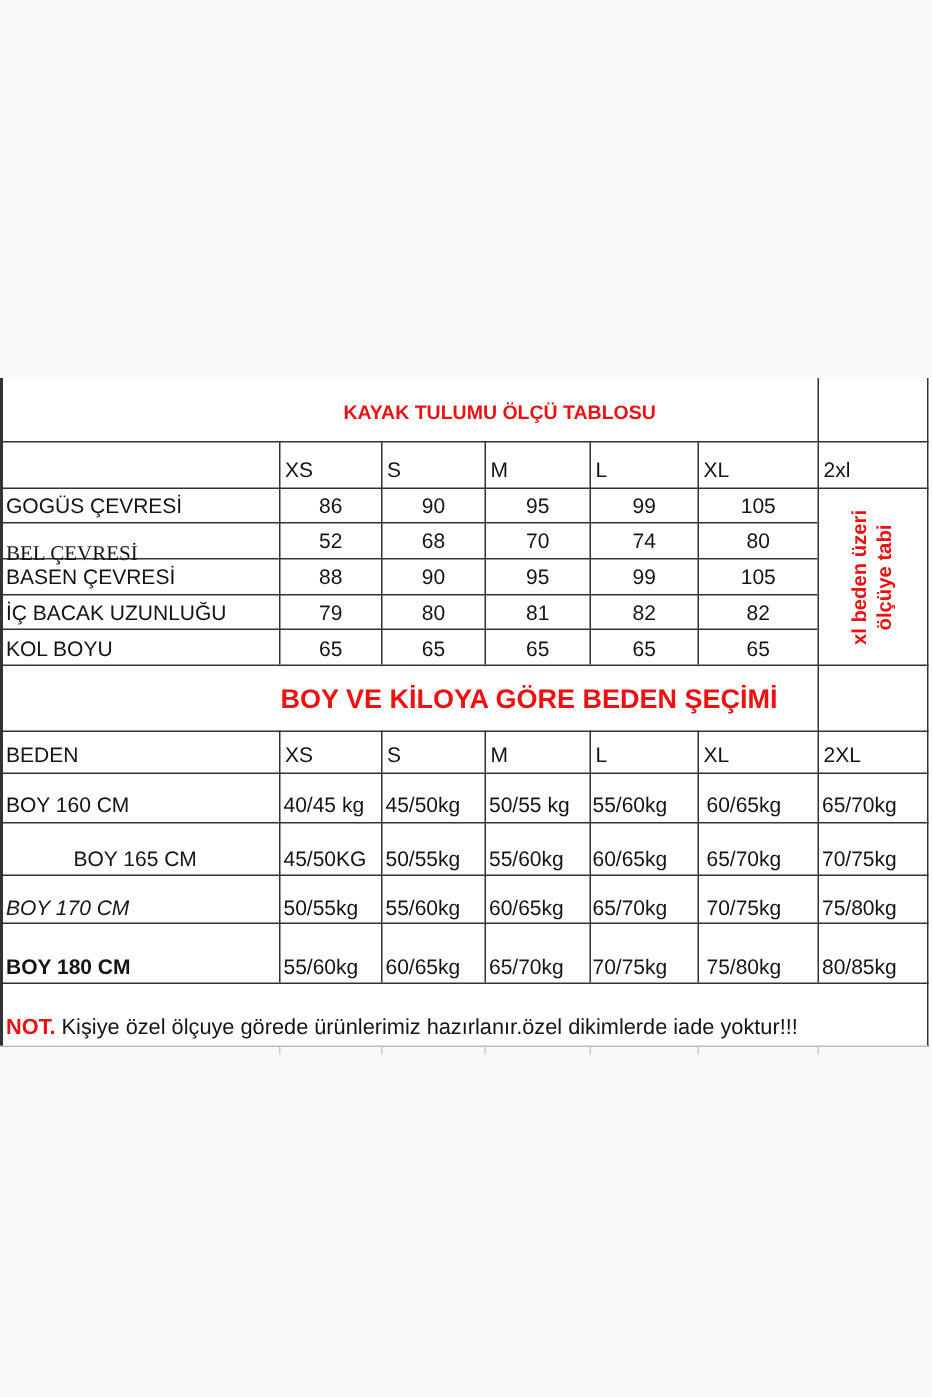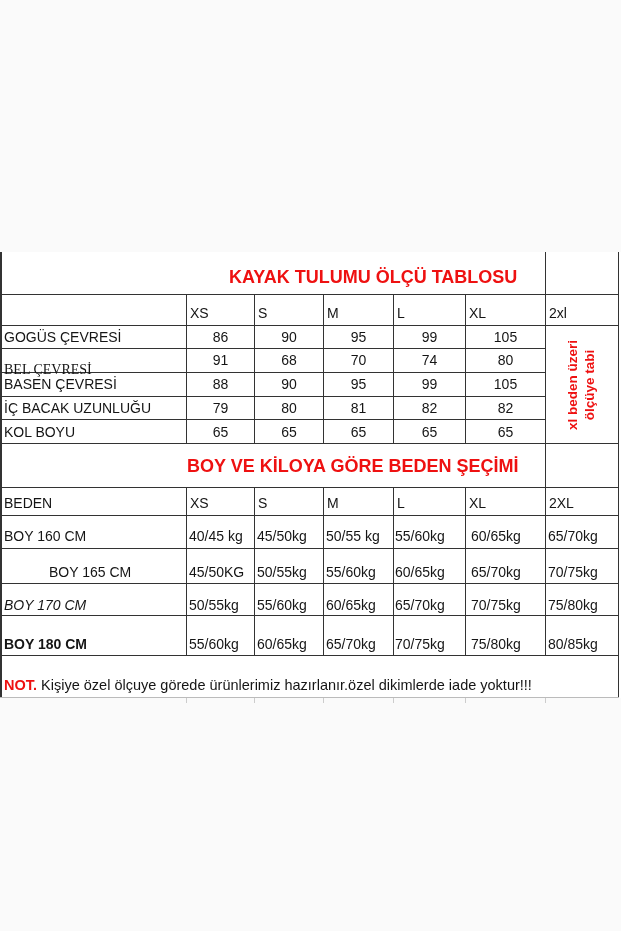--- a/index.html
+++ b/index.html
@@ -26,21 +26,21 @@
       font-size: 14px;
       line-height: 1;
       white-space: nowrap;
       color: #151515;
     }
     .num { text-align: center; }
     .title {
       position: absolute;
       color: #ee1111;
       font-weight: bold;
-      font-size: 18px;
+      font-size: 13px;
       white-space: nowrap;
     }
     .vert-note {
       position: absolute;
       color: #ee1111;
       font-weight: bold;
       font-size: 13.5px;
       line-height: 17px;
       transform: rotate(-90deg);
       transform-origin: center center;
@@ -117,21 +117,21 @@
 <div class="cell" style="left:549px;top:306px;">2xl</div>
 
 <div class="cell" style="left:4px;top:330px;">GOGÜS ÇEVRESİ</div>
 <div class="cell num" style="left:187px;width:67px;top:330px;">86</div>
 <div class="cell num" style="left:255px;width:68px;top:330px;">90</div>
 <div class="cell num" style="left:324px;width:69px;top:330px;">95</div>
 <div class="cell num" style="left:394px;width:71px;top:330px;">99</div>
 <div class="cell num" style="left:466px;width:79px;top:330px;">105</div>
 
 <div class="cell" style="left:4px;top:363px;font-family:Liberation Serif, serif;">BEL ÇEVRESİ</div>
-<div class="cell num" style="left:187px;width:67px;top:353px;">91</div>
+<div class="cell num" style="left:187px;width:67px;top:353px;">52</div>
 <div class="cell num" style="left:255px;width:68px;top:353px;">68</div>
 <div class="cell num" style="left:324px;width:69px;top:353px;">70</div>
 <div class="cell num" style="left:394px;width:71px;top:353px;">74</div>
 <div class="cell num" style="left:466px;width:79px;top:353px;">80</div>
 
 <div class="cell" style="left:4px;top:377px;">BASEN ÇEVRESİ</div>
 <div class="cell num" style="left:187px;width:67px;top:377px;">88</div>
 <div class="cell num" style="left:255px;width:68px;top:377px;">90</div>
 <div class="cell num" style="left:324px;width:69px;top:377px;">95</div>
 <div class="cell num" style="left:394px;width:71px;top:377px;">99</div>

